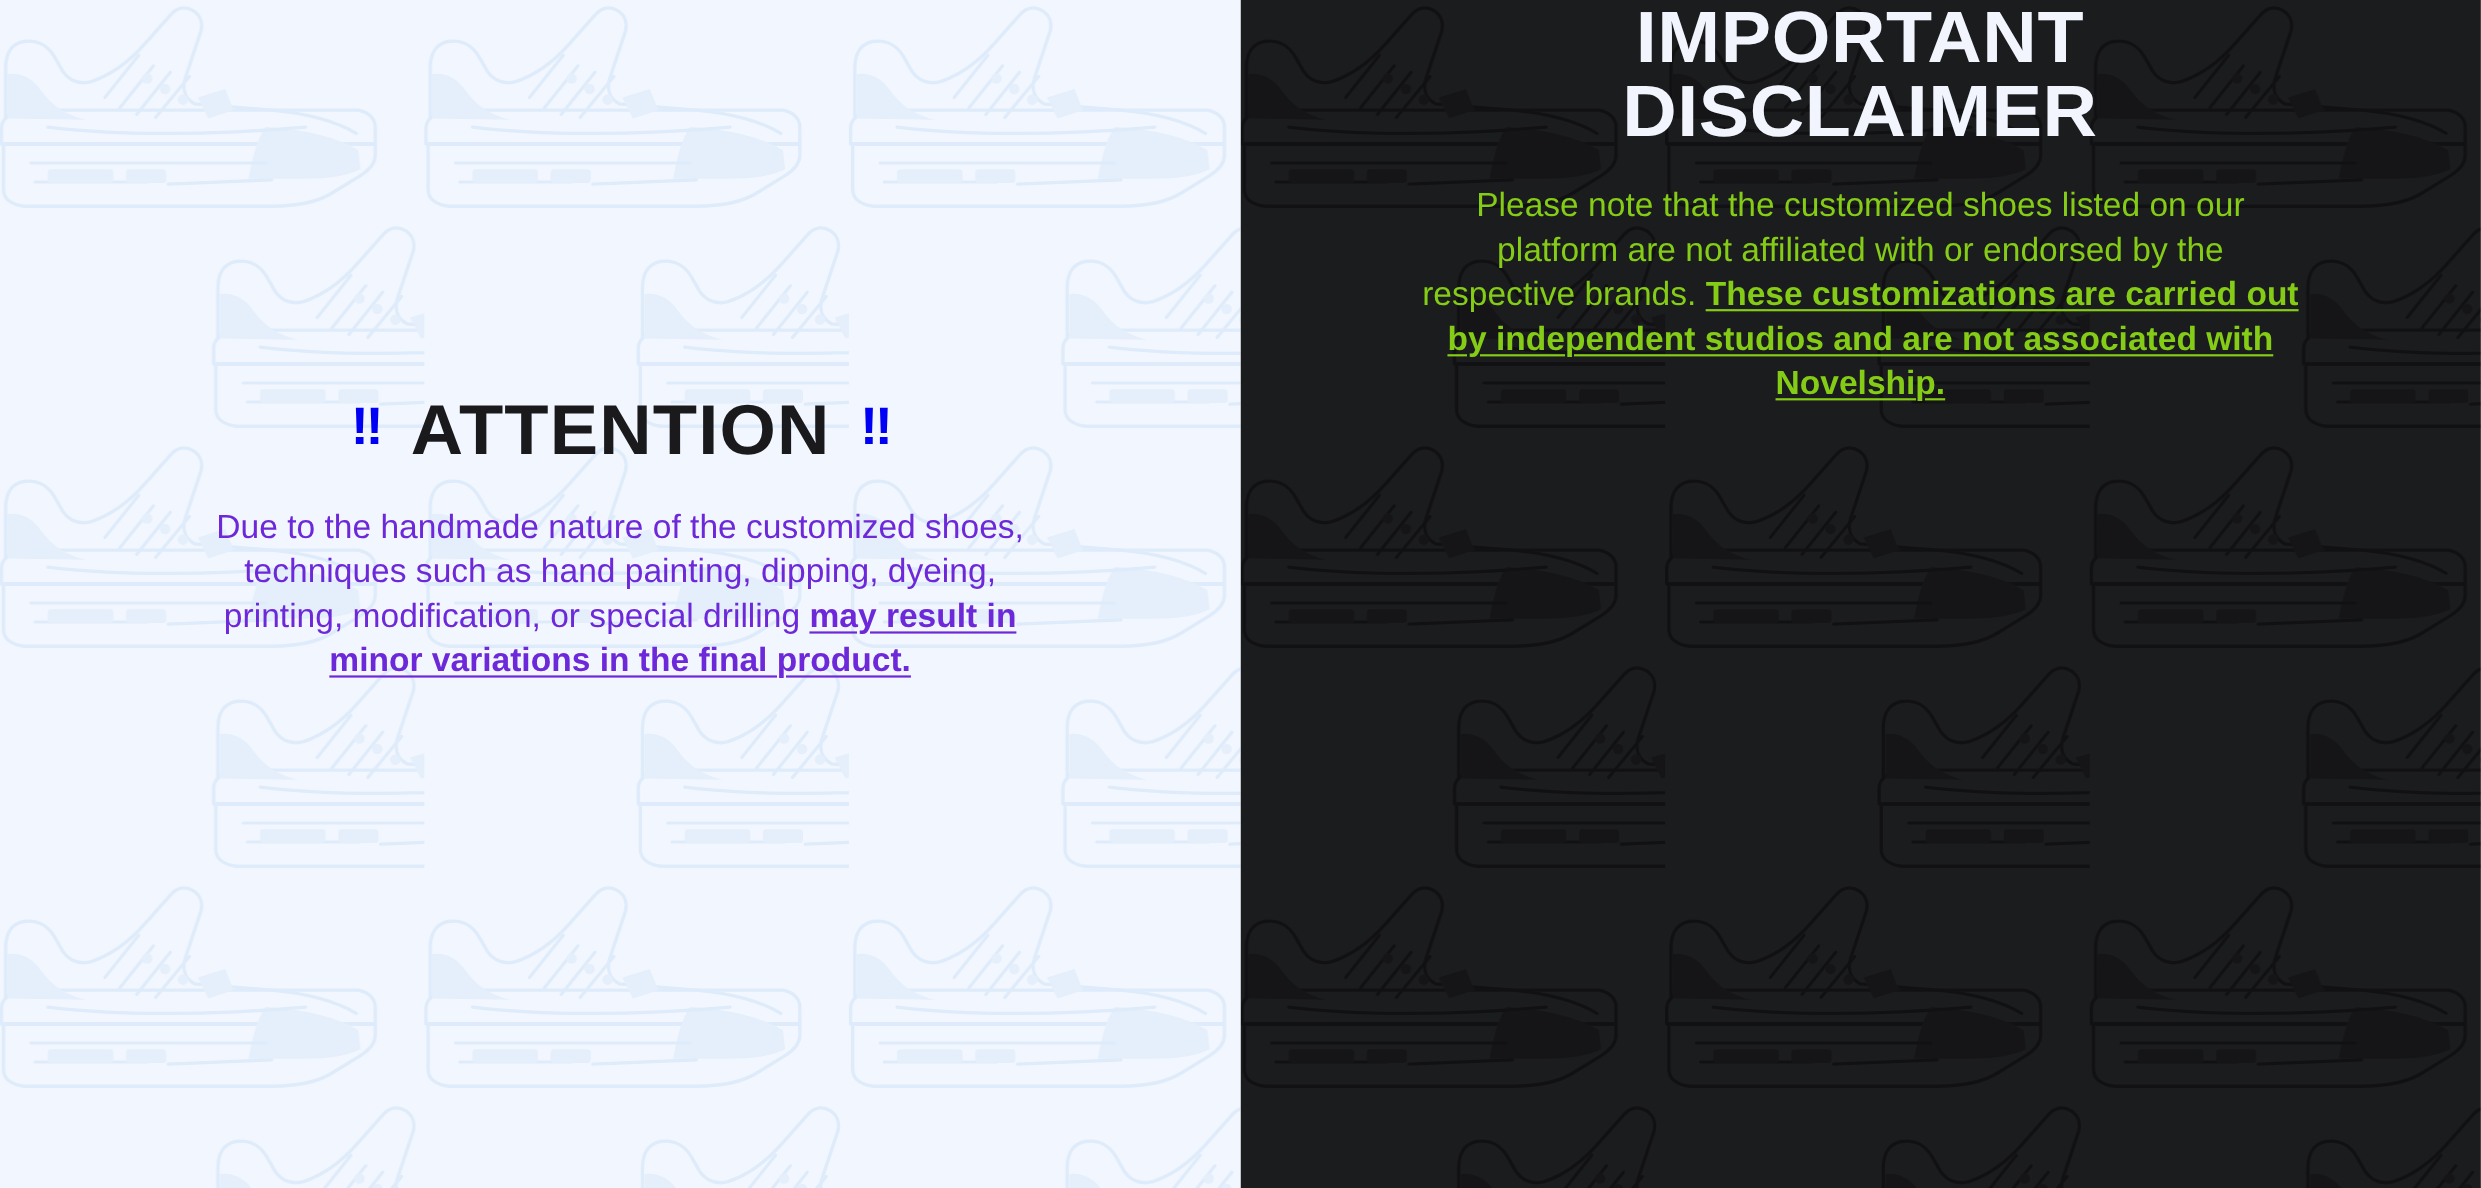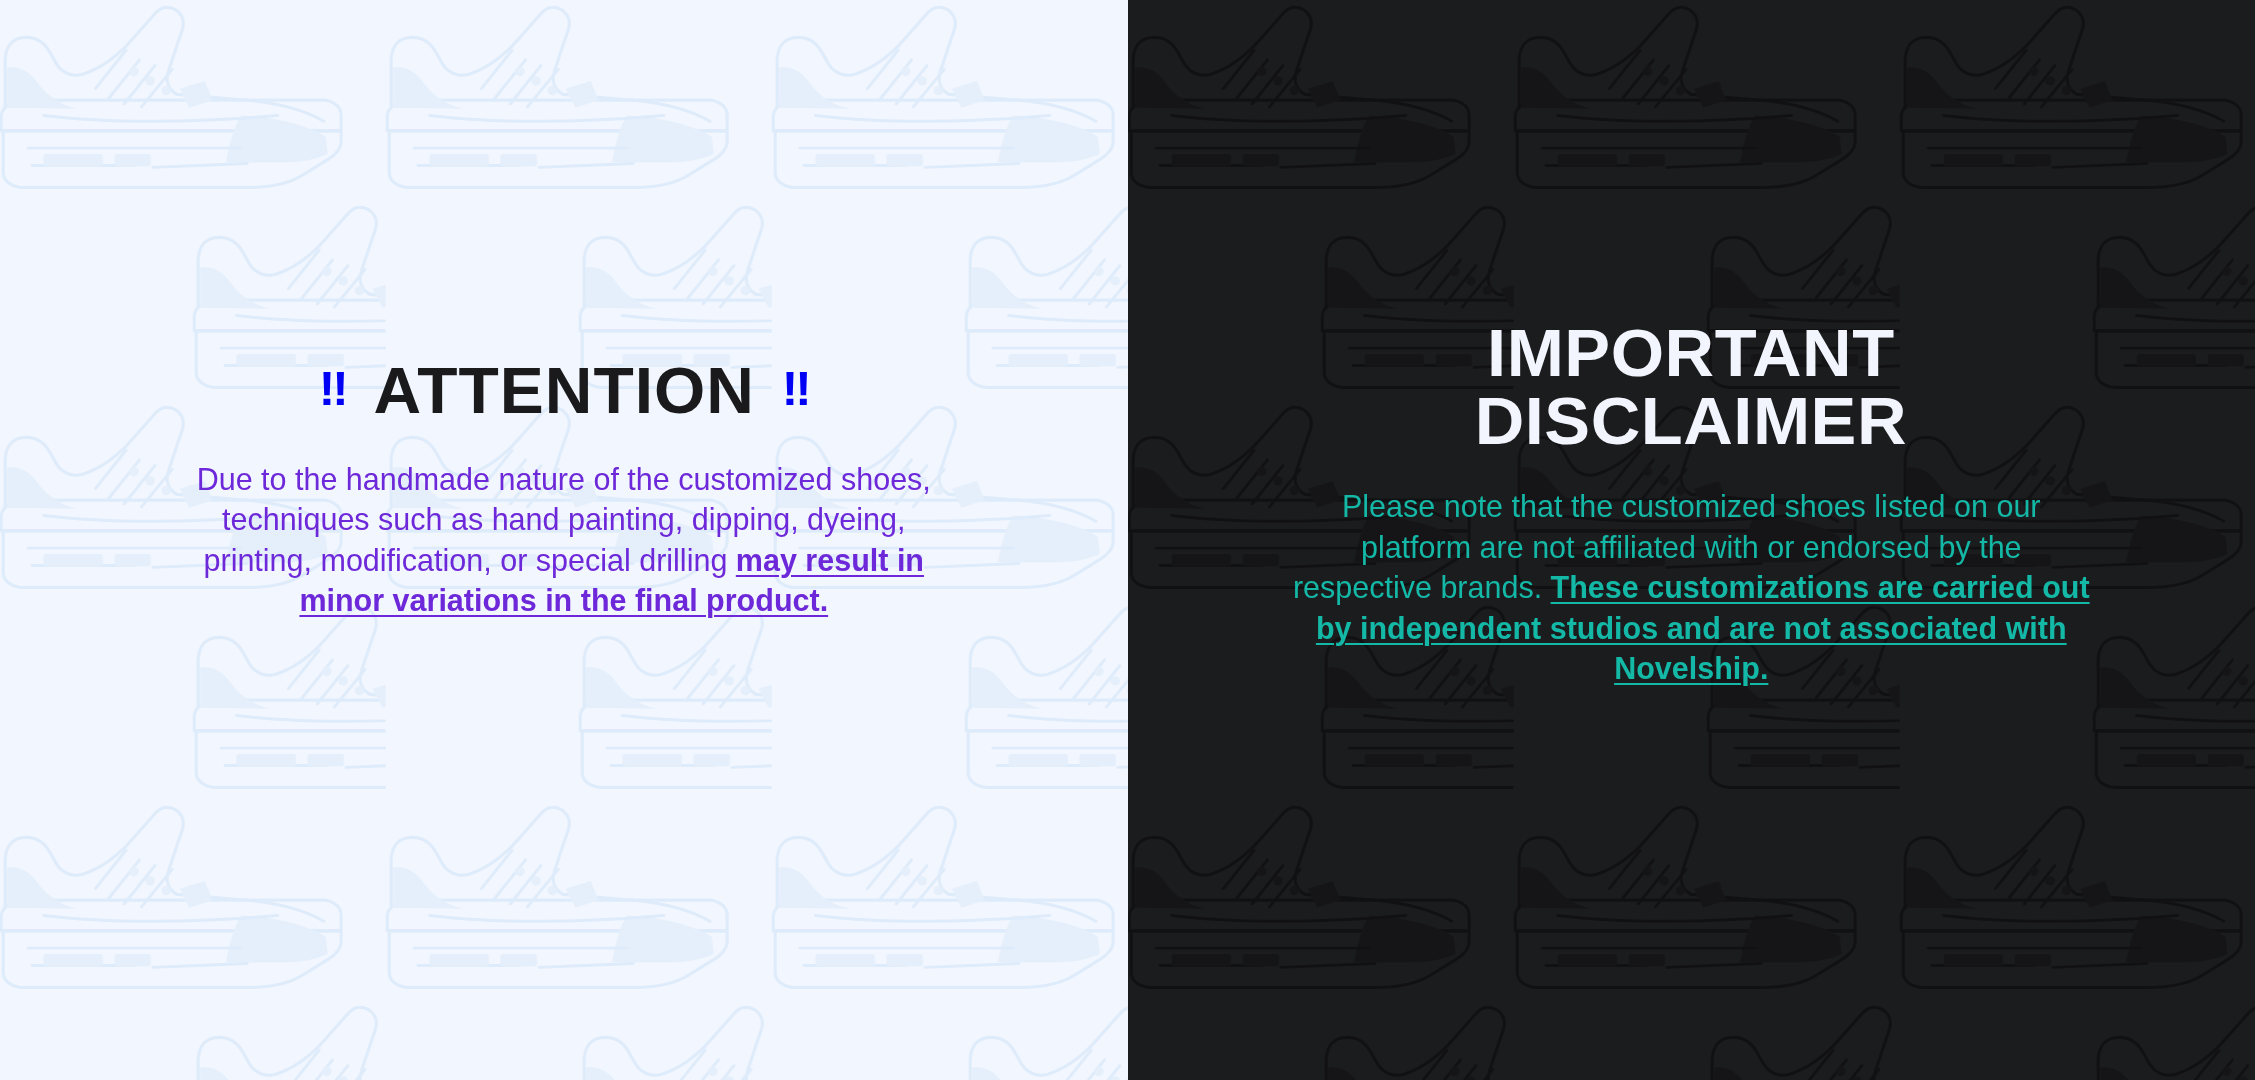--- a/index.html
+++ b/index.html
@@ -90,21 +90,21 @@
     line-height: 1;
     position: relative;
     top: -2px;
   }
   .headline-attention .word {
     font-weight: 700;
     font-size: 64px;
   }
 
   
-  .panel-dark .panel-content { padding-top: 320px; }
+  .panel-dark .panel-content { }
   .headline-disclaimer {
     font-size: 66px;
     color: #F2F5FD;
     letter-spacing: 0.5px;
     line-height: 1.03;
     transform: scaleX(1.04);
   }
   .headline-disclaimer .hl-line { display: block; }
 
   
@@ -115,21 +115,21 @@
     line-height: 1.33;
     font-weight: 400;
     font-family: "Liberation Sans", sans-serif;
   }
   .panel-light .body-copy {
     color: #6d28d9;
     width: 790px;
     margin-top: 34px;
   }
   .panel-dark .body-copy {
-    color: #14b8a6;
+    color: #84cc16;
     width: 800px;
     margin-top: 30px;
   }
   .body-copy .emph {
     font-weight: 700;
     text-decoration: underline;
     text-underline-offset: 4px;
     text-decoration-thickness: 2px;
   }
 </style>

